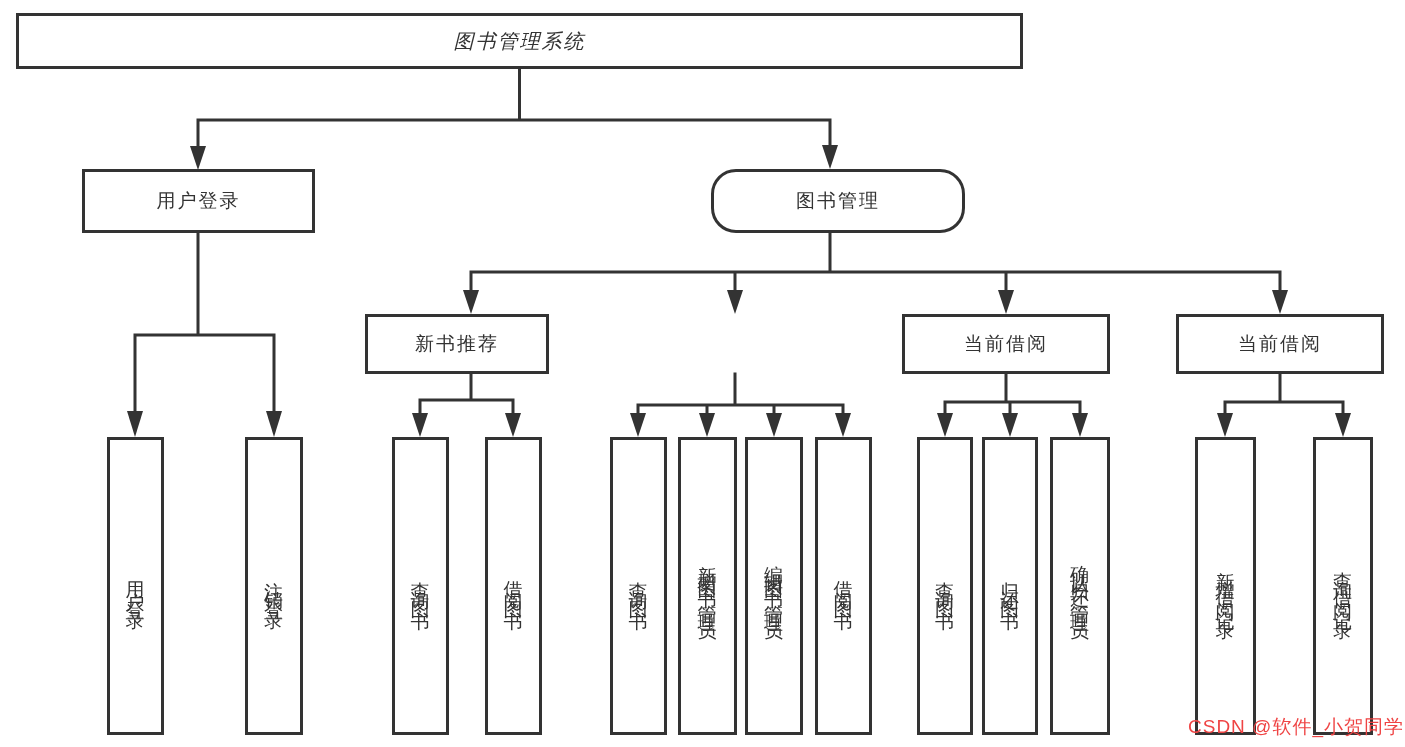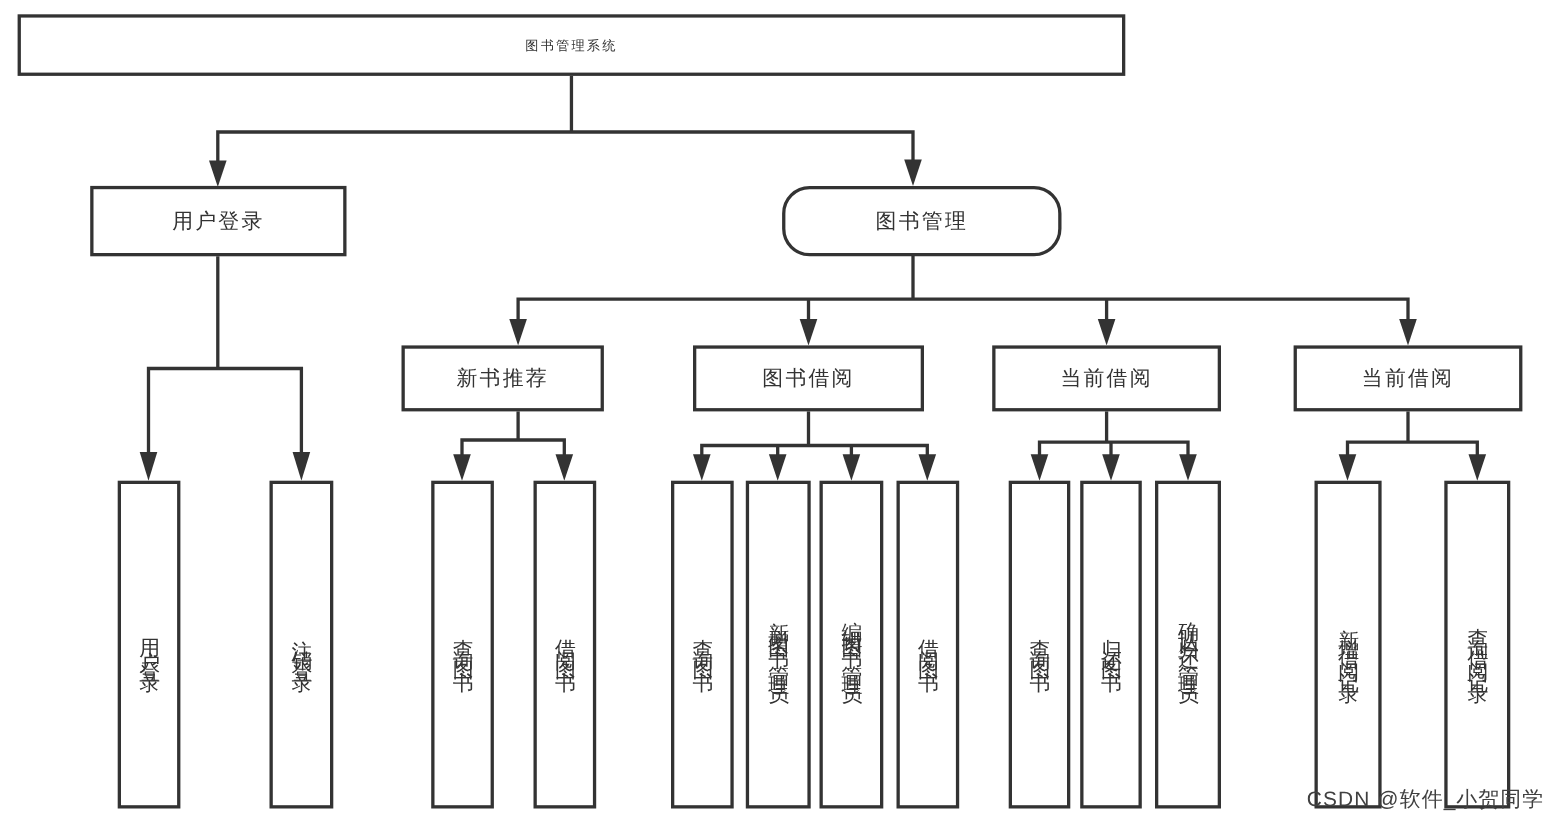--- a/index.html
+++ b/index.html
@@ -30,37 +30,37 @@
     align-items: center;
     justify-content: center;
     color: #333333;
   }
   .hlabel {
     font-size: 19px;
     letter-spacing: 2px;
     white-space: nowrap;
     color: #333333;
   }
-  .root-label { font-size: 12px; }
+  .root-label { font-size: 20px; font-style: italic; }
   .leaf .vlabel {
     writing-mode: vertical-rl;
     text-orientation: mixed;
     font-size: 19px;
     letter-spacing: 10px;
     line-height: 1;
     color: #333333;
   }
   .leaf.long .vlabel { letter-spacing: 8px; }
   #watermark {
     position: absolute;
     left: 1188px;
     top: 714px;
     font-size: 19px;
     letter-spacing: 1px;
-    color: #404040;
+    color: #ef4444;
     white-space: nowrap;
   }
 </style>
 </head>
 <body>
 
 <div id="canvas">
 
   <svg id="connectors" viewBox="0 0 1405 747" xmlns="http://www.w3.org/2000/svg">
 
@@ -133,23 +133,20 @@
   <div class="node" style="left:82px; top:169px; width:233px; height:64px;">
     <span class="hlabel">用户登录</span>
   </div>
   <div class="node" style="left:711px; top:169px; width:254px; height:64px;border-radius:25px;">
     <span class="hlabel">图书管理</span>
   </div>
 
   <div class="node" style="left:365px; top:314px; width:184px; height:60px;">
     <span class="hlabel">新书推荐</span>
   </div>
-  <div class="node" style="left:630px; top:314px; width:210px; height:60px;">
-    <span class="hlabel">图书借阅</span>
-  </div>
   <div class="node" style="left:902px; top:314px; width:208px; height:60px;">
     <span class="hlabel">当前借阅</span>
   </div>
   <div class="node" style="left:1176px; top:314px; width:208px; height:60px;">
     <span class="hlabel">当前借阅</span>
   </div>
 
   <div class="node leaf" style="left:107px; top:437px; width:57px; height:298px;">
     <span class="vlabel">用户登录</span>
   </div>

